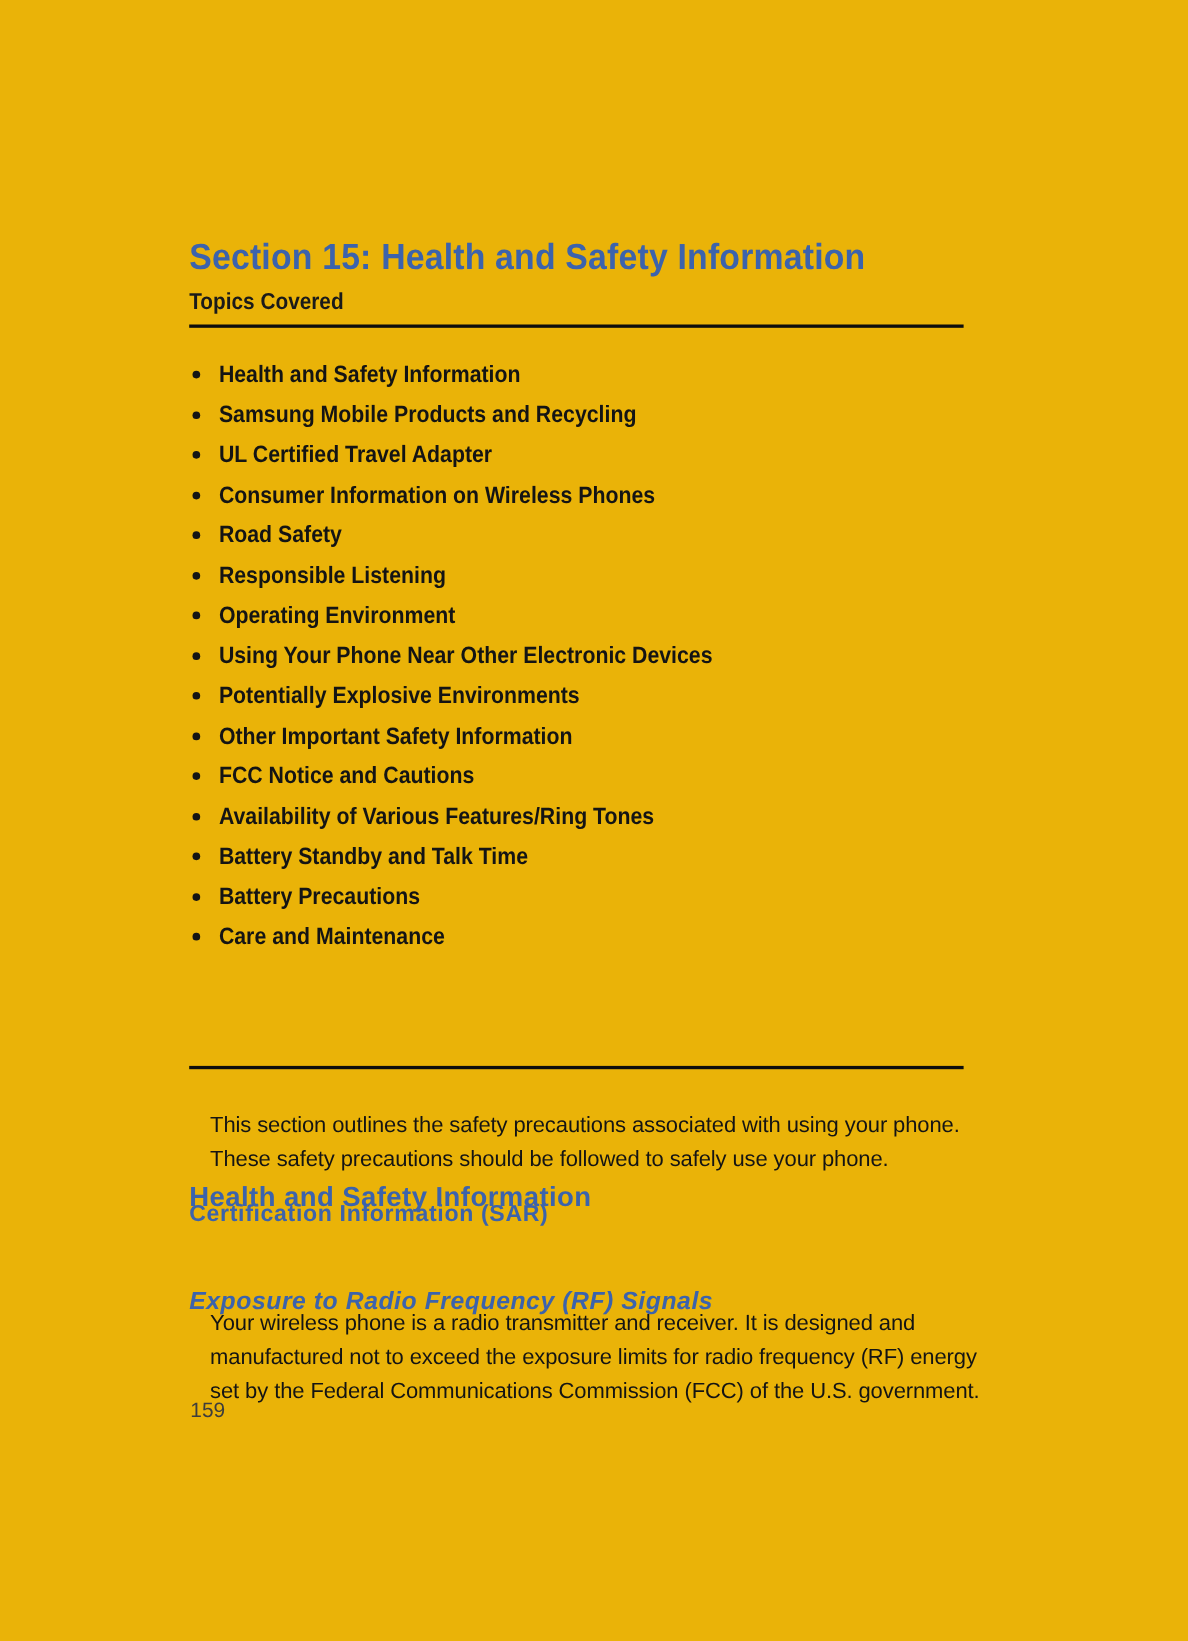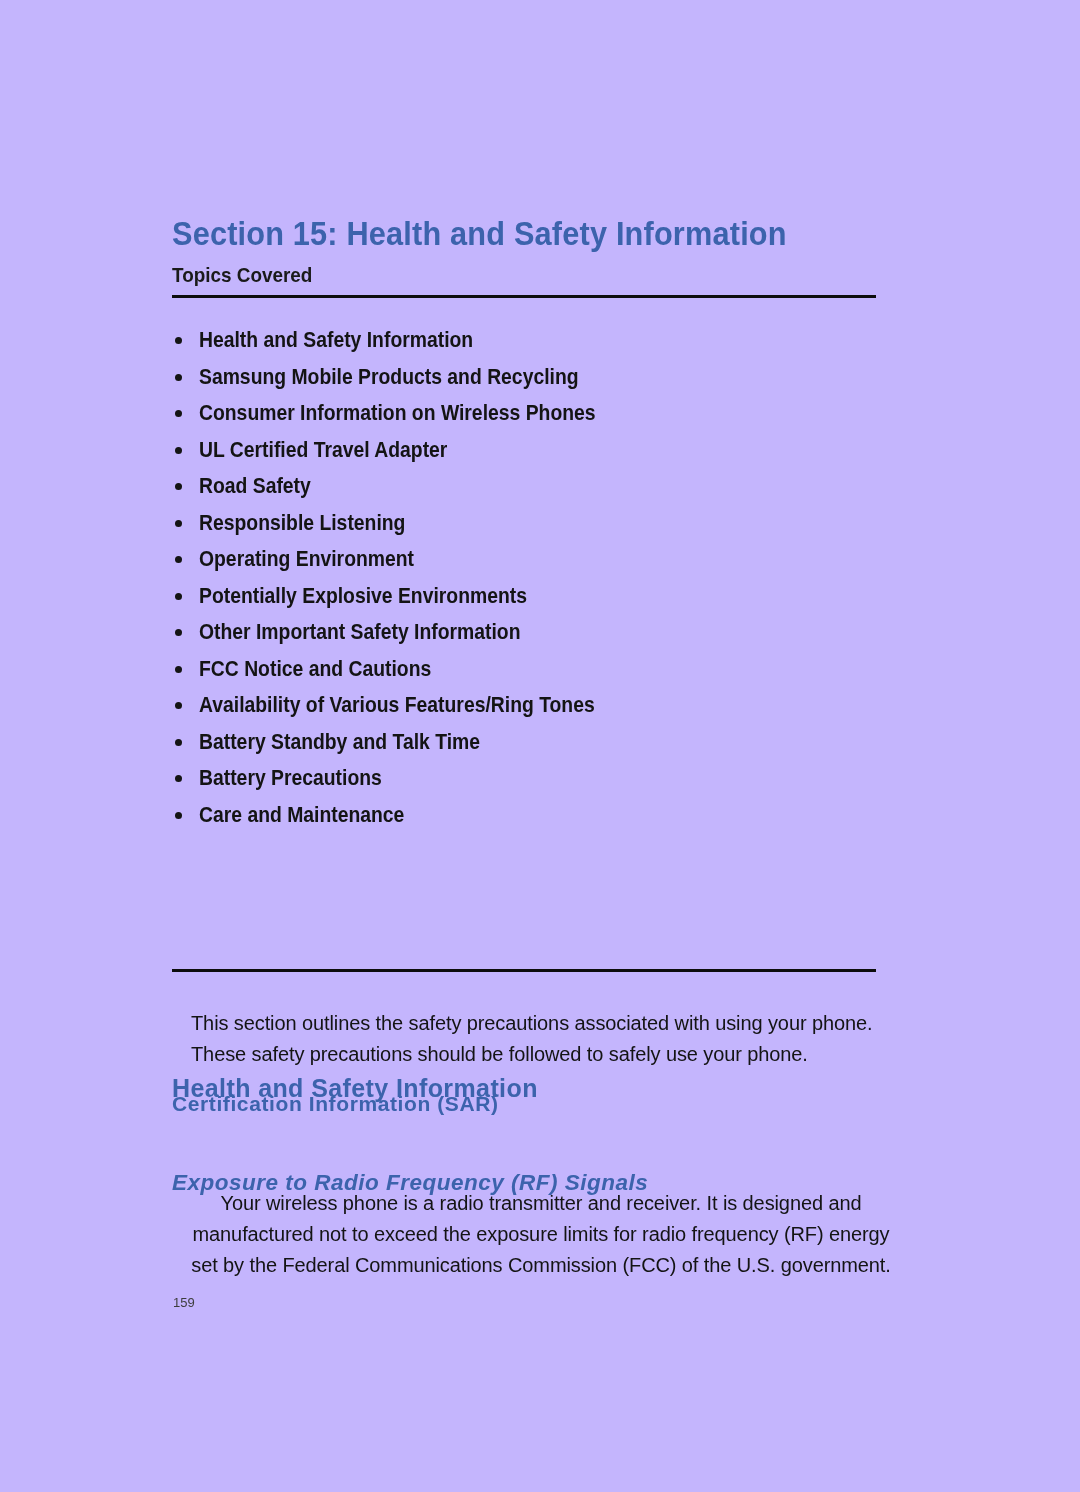--- a/index.html
+++ b/index.html
@@ -15,21 +15,21 @@
     font-family: "Liberation Sans", sans-serif;
     -webkit-font-smoothing: antialiased;
   }
 
   .page {
     position: absolute;
     left: 0;
     top: 0;
     width: 1080px;
     height: 1492px;
-    background: #c4b5fd;
+    background: #eab308;
     overflow: hidden;
   }
 
   
   .content {
     position: absolute;
     left: 172px;
     top: 0;
     width: 704px;
   }
@@ -120,21 +120,21 @@
     left: 19px;
     width: 700px;
     color: #141414;
     font-family: "Liberation Sans Narrow", "Liberation Sans", sans-serif;
     font-size: 20px;
     line-height: 31px;
     font-weight: normal;
     letter-spacing: -0.1px;
   }
   .para-intro { top: 988px; width: 690px; }
-  .para-sar  { top: 1168px; width: 700px; text-align: center; }
+  .para-sar  { top: 1168px; width: 700px; }
 
   
   .h-level1 {
     position: absolute;
     left: 0;
     top: 1052px;
     color: #3c63ac;
     font-family: "Liberation Sans", sans-serif;
     font-size: 25px;
     font-weight: bold;
@@ -168,24 +168,23 @@
     white-space: nowrap;
   }
 
   
   .page-number {
     position: absolute;
     left: 173px;
     top: 1272px;
     color: #3d3d3d;
     font-family: "Liberation Sans", sans-serif;
-    font-size: 13px;
+    font-size: 19px;
     font-weight: normal;
     line-height: 22px;
-    margin-top: 20px;
   }
 </style>
 </head>
 <body>
 
 <div class="page">
   <div class="content">
 
     <h1 class="section-title">Section 15: Health and Safety Information</h1>
 
@@ -197,37 +196,41 @@
       <li class="topic-item">
         <span class="bullet"></span>
         <span class="topic-text">Health and Safety Information</span>
       </li>
       <li class="topic-item">
         <span class="bullet"></span>
         <span class="topic-text">Samsung Mobile Products and Recycling</span>
       </li>
       <li class="topic-item">
         <span class="bullet"></span>
+        <span class="topic-text">UL Certified Travel Adapter</span>
+      </li>
+      <li class="topic-item">
+        <span class="bullet"></span>
         <span class="topic-text">Consumer Information on Wireless Phones</span>
       </li>
       <li class="topic-item">
         <span class="bullet"></span>
-        <span class="topic-text">UL Certified Travel Adapter</span>
-      </li>
-      <li class="topic-item">
-        <span class="bullet"></span>
         <span class="topic-text">Road Safety</span>
       </li>
       <li class="topic-item">
         <span class="bullet"></span>
         <span class="topic-text">Responsible Listening</span>
       </li>
       <li class="topic-item">
         <span class="bullet"></span>
         <span class="topic-text">Operating Environment</span>
+      </li>
+      <li class="topic-item">
+        <span class="bullet"></span>
+        <span class="topic-text">Using Your Phone Near Other Electronic Devices</span>
       </li>
       <li class="topic-item">
         <span class="bullet"></span>
         <span class="topic-text">Potentially Explosive Environments</span>
       </li>
       <li class="topic-item">
         <span class="bullet"></span>
         <span class="topic-text">Other Important Safety Information</span>
       </li>
       <li class="topic-item">

